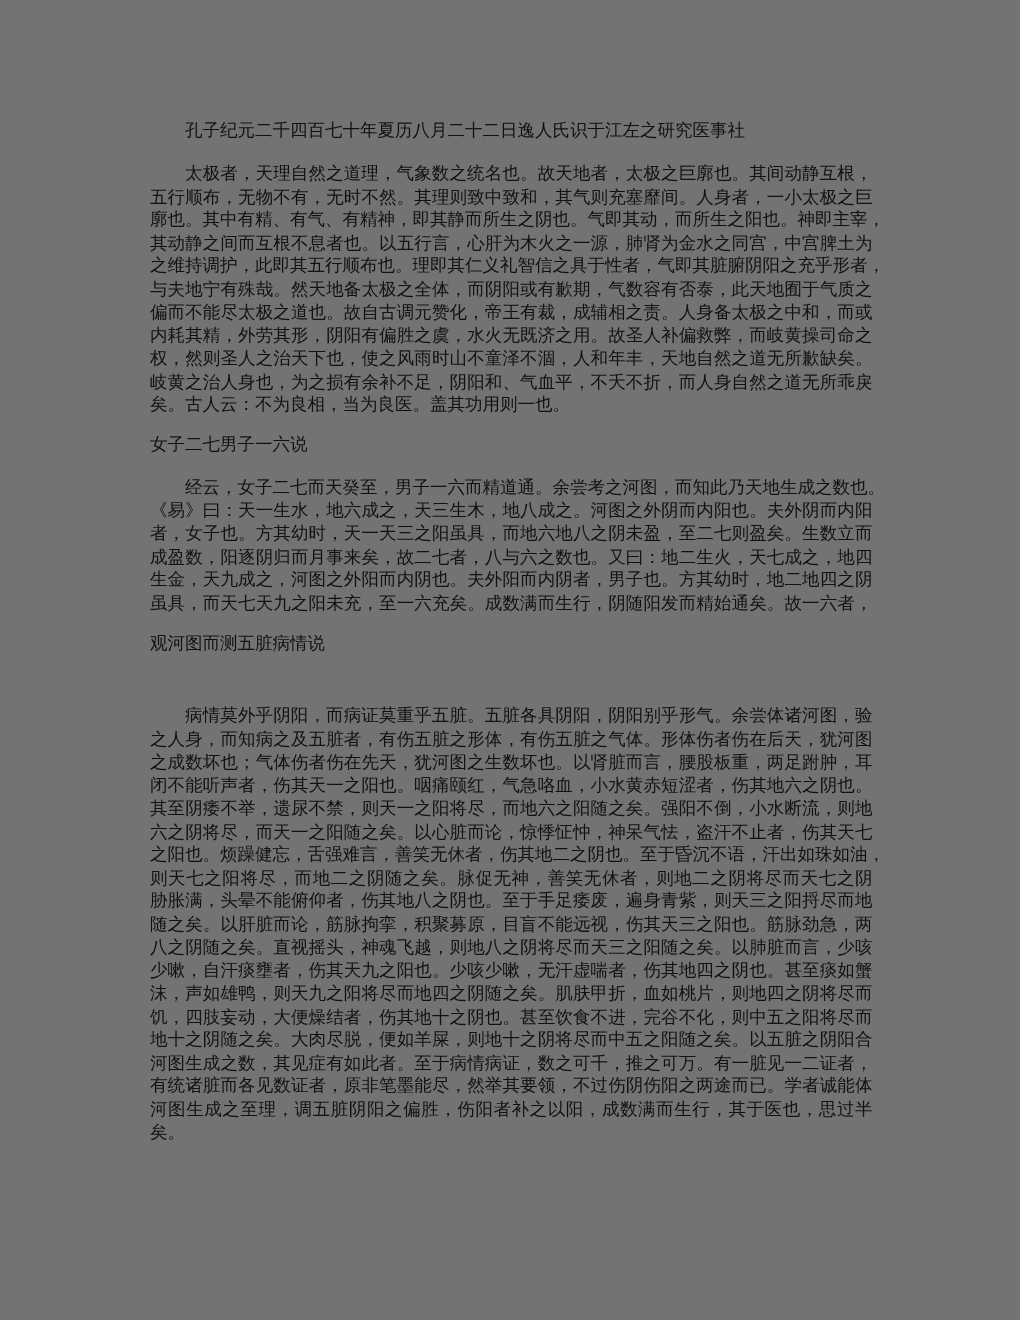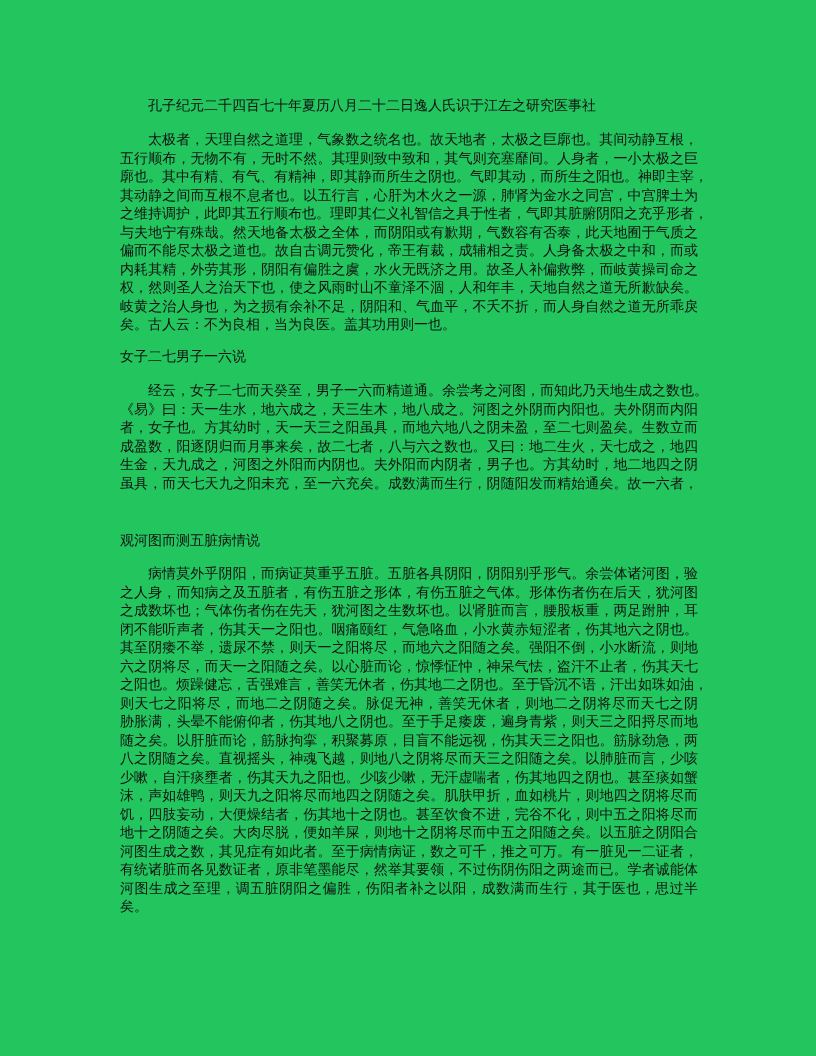--- a/index.html
+++ b/index.html
@@ -1,27 +1,27 @@
 <!DOCTYPE html>
 <html><head>
   <meta charset="utf-8">
   <style>
     html, body { margin: 0; padding: 0; background: #ffffff; }
     body { width: 816px; height: 1056px; position: relative; overflow: hidden;
            font-family: "DejaVu Serif", "Liberation Serif", serif; color: #111111; }
-    .page { position: absolute; left: 0; top: 0; width: 816px; height: 1056px; background: #22c55e; }
+    .page { position: absolute; left: 0; top: 0; width: 816px; height: 1056px; background: #737373; }
     .block { position: absolute; left: 120px; width: 578px; font-size: 14px; line-height: 18.5px; }
     .line { display: block; white-space: nowrap; overflow: visible; height: 18.5px; }
     .j { text-align: justify; text-align-last: justify; }
     .indent { padding-left: 28px; }
     #dateline { top: 96px; }
     #intro { top: 130px; }
     #h1 { top: 347px; }
     #p1 { top: 381px; }
-    #h2 { top: 531px; }
+    #h2 { top: 506px; }
     #p2 { top: 565px; font-family: Liberation Serif, serif; }
   </style>
 </head>
 <body>
 
 <div class="page">
 
   <div id="dateline" class="block">
     <div class="line indent">孔子纪元二千四百七十年夏历八月二十二日逸人氏识于江左之研究医事社</div>
   </div>

